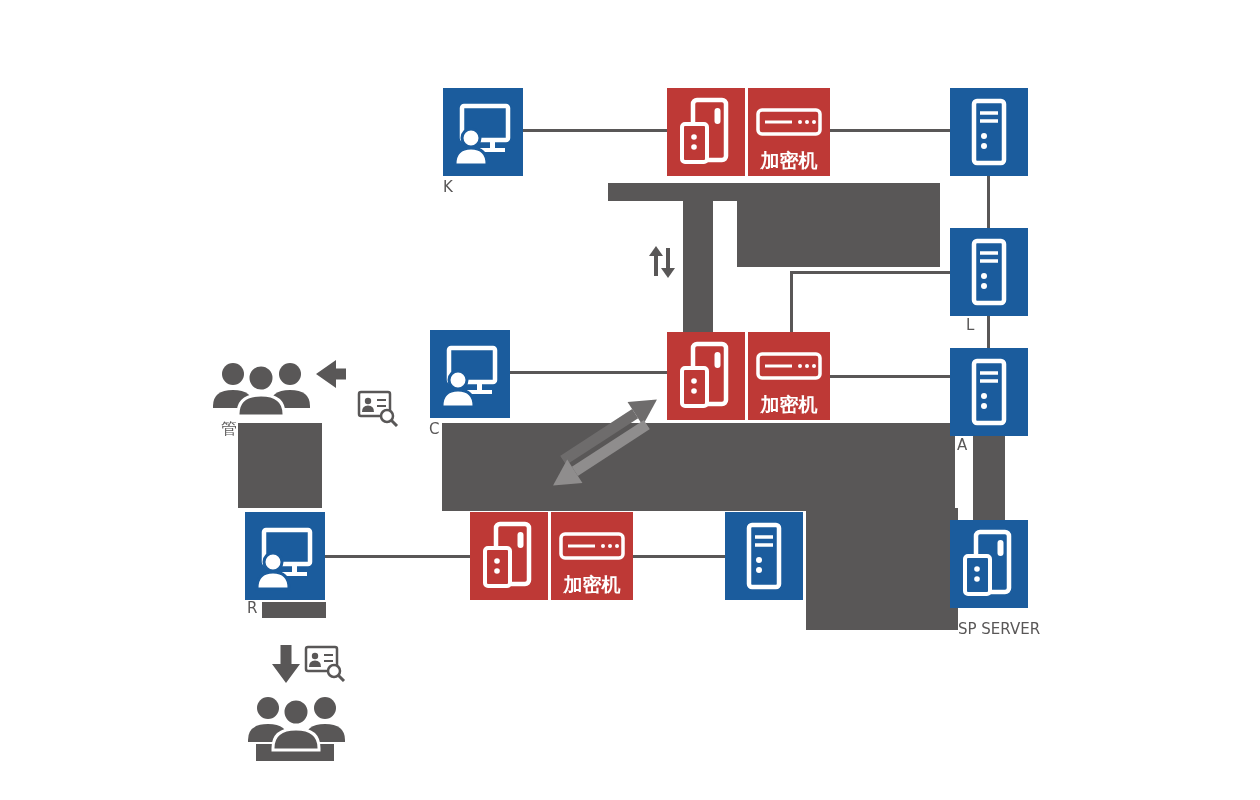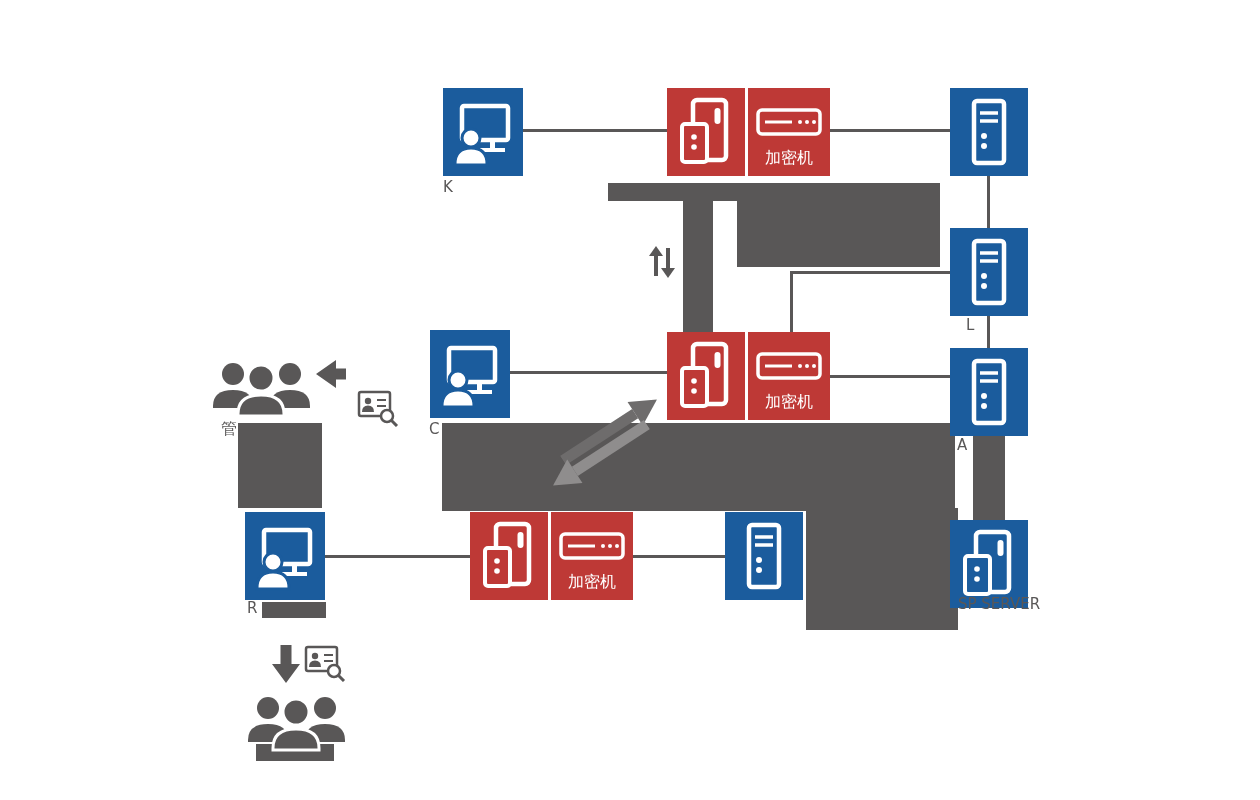--- a/index.html
+++ b/index.html
@@ -8,21 +8,21 @@
          font-family:"DejaVu Sans","Liberation Sans",sans-serif;overflow:hidden}
   .abs{position:absolute}
   .z1{z-index:1}.z2{z-index:2}.z3{z-index:3}.z4{z-index:4}
   .icon-blue{background:var(--blue,#1B5C9D);color:var(--blue,#1B5C9D)}
   .icon-red{background:var(--red,#BE3936);color:var(--red,#BE3936)}
   .line{background:var(--gray,#595757)}
   .block{background:var(--gray,#595757)}
   .lbl{color:var(--gray,#595757);font-size:15px;white-space:nowrap;line-height:1.1}
   .node{display:flex;align-items:center;justify-content:center}
   .enc{display:flex;flex-direction:column;align-items:center;padding-top:8px}
-  .enc-label{color:#fff;font-size:16px;font-weight:normal;margin-top:2px}
+  .enc-label{color:#fff;font-size:19px;font-weight:bold;margin-top:2px}
   svg{display:block}
   .diag{transform-origin:50% 50%}
 </style>
 </head>
 <body>
 
 <div class="stage">
 
   <div class="abs line z1" style="left:523px;top:129px;width:144px;height:3px"></div>
   <div class="abs line z1" style="left:830px;top:129px;width:120px;height:3px"></div>
@@ -237,21 +237,21 @@
 
   <div class="abs node icon-blue z3" style="left:950px;top:520px;width:78px;height:88px">
     <svg width="78" height="88" viewBox="0 0 78 88">
       <rect x="26" y="12" width="33" height="60" rx="4" fill="none" stroke="#fff" stroke-width="4.5"></rect>
       <rect x="47.5" y="20" width="6" height="16" rx="3" fill="#fff"></rect>
       <rect x="15" y="36" width="25" height="38" rx="3" fill="currentColor" stroke="#fff" stroke-width="4"></rect>
       <circle cx="27" cy="49" r="2.8" fill="#fff"></circle>
         <circle cx="27" cy="59" r="2.8" fill="#fff"></circle>
     </svg>
   </div>
-  <div class="abs lbl z3" style="left:958px;top:596px">SP SERVER</div>
+  <div class="abs lbl z3" style="left:958px;top:621px">SP SERVER</div>
 
   <div class="abs z4" style="left:272px;top:645px;width:28px;height:38px">
     <svg width="28" height="38" viewBox="0 0 28 38">
         <path d="M14 38 L0 19 L8.5 19 L8.5 0 L19.5 0 L19.5 19 L28 19 Z" fill="#595757"></path>
       </svg>
   </div>
 
   <div class="abs z4" style="left:304px;top:640px;width:42px;height:42px">
     <svg width="42" height="42" viewBox="0 0 42 42">
       <rect x="2" y="7" width="31" height="24" rx="2" fill="#fff" stroke="#595757" stroke-width="2.5"></rect>

